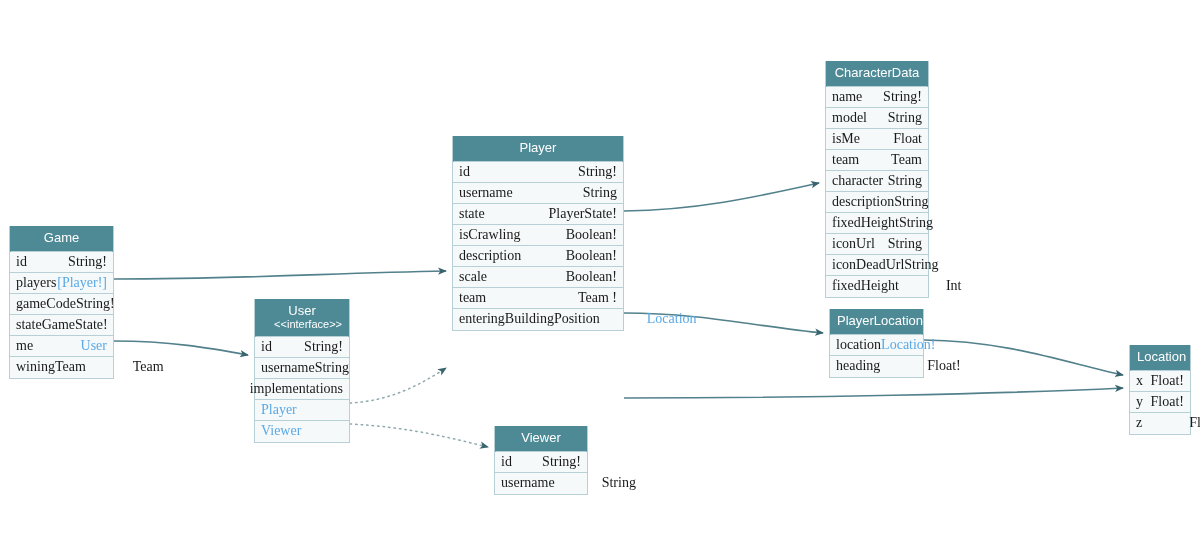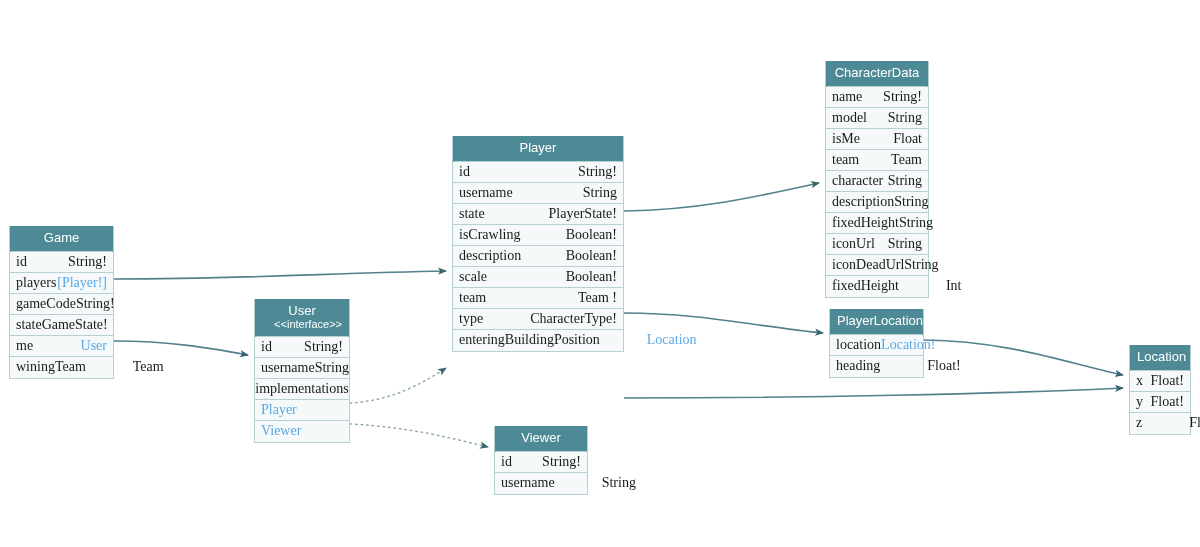--- a/index.html
+++ b/index.html
@@ -62,21 +62,21 @@
     padding: 0 6px;
     font-size: 14px;
     color: #1a1a1a;
     white-space: nowrap;
     font-family: Liberation Serif, serif;
   }
   .row:last-child { border-bottom: none; gap: 47px; }
   .row .fname { text-align: left; }
   .row .ftype { text-align: center; }
   .row.center {
-    justify-content: center;
+    justify-content: flex-end;
   }
   .row.single {
     justify-content: flex-start;
   }
   .ref { color: #5aa9e6; }
   .ref-dark { color: #1a1a1a; }
   .linkrow { color: #5aa9e6; }
 </style>
 </head>
 <body>
@@ -190,24 +190,20 @@
     </div>
     <div class="row">
       <span class="fname">scale</span>
       <span class="ftype">Boolean!</span>
     </div>
     <div class="row">
       <span class="fname">team</span>
       <span class="ftype">Team !</span>
     </div>
     <div class="row">
-      <span class="fname">type</span>
-      <span class="ftype">CharacterType!</span>
-    </div>
-    <div class="row">
       <span class="fname">enteringBuildingPosition</span>
       <span class="ftype ref">Location</span>
     </div>
   </div>
 
   <div class="entity" style="left:825px; top:61px; width:104px;">
     <div class="entity-header">
       <span>CharacterData</span>
     </div>
     <div class="row">

